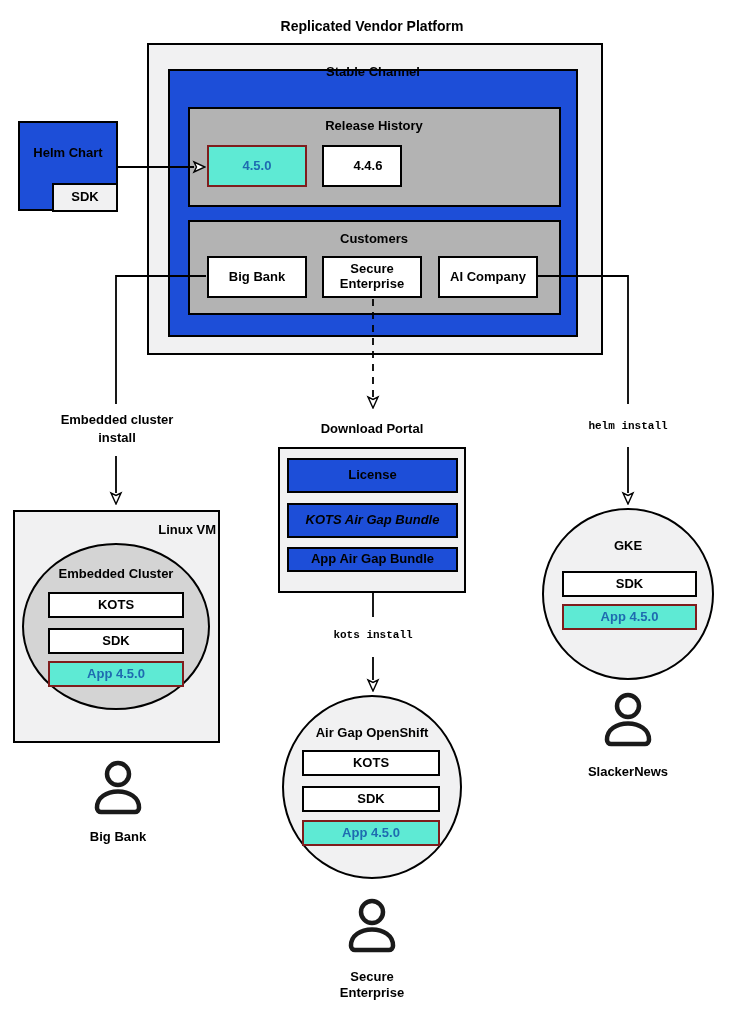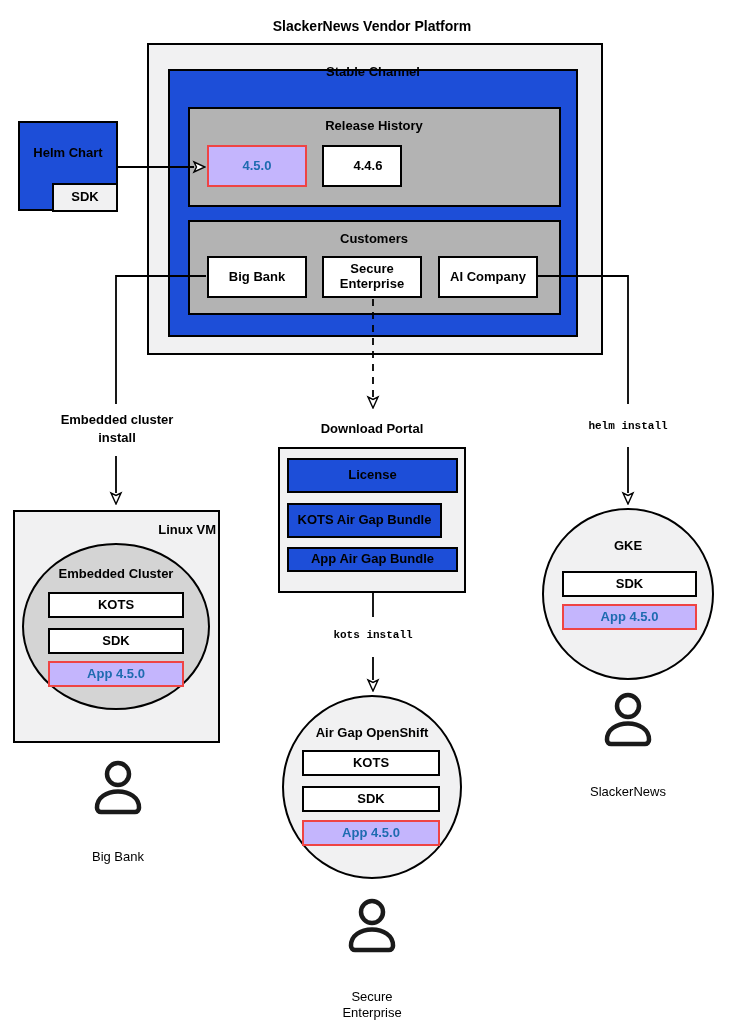--- a/index.html
+++ b/index.html
@@ -6,36 +6,36 @@
   #canvas{
     position:relative;width:734px;height:1026px;background:#fff;overflow:hidden;
     font-family:"Liberation Sans","DejaVu Sans",sans-serif;color:#000;
   }
   .abs{position:absolute;box-sizing:border-box;}
   .box{border:2px solid #000;}
   .g-light{background:#f1f1f2;}
   .g-mid{background:#1d4ed8;}
   .g-dark{background:#b3b3b3;}
   .white{background:#fff;}
-  .blue{background:#c4b5fd;border:2px solid #ef4444;color:#1e6bb0;}
+  .blue{background:#5eead4;border:2px solid #7f1d1d;color:#1e6bb0;}
   .lbl{font-weight:bold;font-size:13px;text-align:center;line-height:1.2;}
   .title-lbl{font-weight:bold;font-size:14px;text-align:center;}
   .cell{display:flex;align-items:center;justify-content:center;font-weight:bold;font-size:13px;text-align:center;line-height:1.15;}
-  .head-lbl{text-align:center;font-weight:normal;font-size:13px;margin-top:20px;}
+  .head-lbl{text-align:center;font-weight:bold;font-size:13px;}
   .mono{font-family:"Liberation Mono","DejaVu Sans Mono",monospace;font-weight:bold;font-size:11px;text-align:center;white-space:nowrap;}
   .circle{border:2px solid #000;border-radius:50%;}
   svg.overlay{position:absolute;left:0;top:0;pointer-events:none;}
   .person{stroke:#1a1a1a;stroke-width:4.5;fill:none;}
 </style>
 </head>
 <body>
 
 <div id="canvas">
 
-  <div class="abs title-lbl" style="left:222px;top:18px;width:300px;">SlackerNews Vendor Platform</div>
+  <div class="abs title-lbl" style="left:222px;top:18px;width:300px;">Replicated Vendor Platform</div>
 
   <div class="abs box g-light" style="left:147px;top:43px;width:456px;height:312px;"></div>
 
   <div class="abs box g-mid" style="left:168px;top:69px;width:410px;height:268px;"></div>
   <div class="abs lbl" style="left:268px;top:64px;width:210px;">Stable Channel</div>
 
   <div class="abs box g-dark" style="left:188px;top:107px;width:373px;height:100px;"></div>
   <div class="abs lbl" style="left:269px;top:118px;width:210px;">Release History</div>
 
   <div class="abs cell blue" style="left:207px;top:145px;width:100px;height:42px;">4.5.0</div>
@@ -64,21 +64,21 @@
 
   <svg class="abs person-svg" style="left:92px;top:760px;" width="52" height="58" viewBox="0 0 52 58">
     <circle class="person" cx="26" cy="14" r="11"></circle>
     <path class="person" style="stroke-linejoin:round;" d="M9,52 c-2.2,0 -4,-1.8 -4,-4 v-0.5 c0,-10 9.5,-16 21,-16 s21,6 21,16 V48 c0,2.2 -1.8,4 -4,4 Z"></path>
   </svg>
   <div class="abs head-lbl" style="left:58px;top:829px;width:120px;">Big Bank</div>
 
   <div class="abs lbl" style="left:292px;top:421px;width:160px;">Download Portal</div>
   <div class="abs box g-light" style="left:278px;top:447px;width:188px;height:146px;"></div>
   <div class="abs cell box g-mid" style="left:287px;top:458px;width:171px;height:35px;">License</div>
-  <div class="abs cell box g-mid" style="left:287px;top:503px;width:155px;height:35px;">KOTS Air Gap Bundle</div>
+  <div class="abs cell box g-mid" style="left:287px;top:503px;width:171px;height:35px;font-style:italic;">KOTS Air Gap Bundle</div>
   <div class="abs cell box g-mid" style="left:287px;top:547px;width:171px;height:25px;">App Air Gap Bundle</div>
 
   <div class="abs mono" style="left:293px;top:629px;width:160px;">kots install</div>
 
   <div class="abs circle g-light" style="left:282px;top:695px;width:180px;height:184px;"></div>
   <div class="abs lbl" style="left:287px;top:725px;width:170px;">Air Gap OpenShift</div>
   <div class="abs cell box white" style="left:302px;top:750px;width:138px;height:26px;">KOTS</div>
   <div class="abs cell box white" style="left:302px;top:786px;width:138px;height:26px;">SDK</div>
   <div class="abs cell blue" style="left:302px;top:820px;width:138px;height:26px;">App 4.5.0</div>
 

